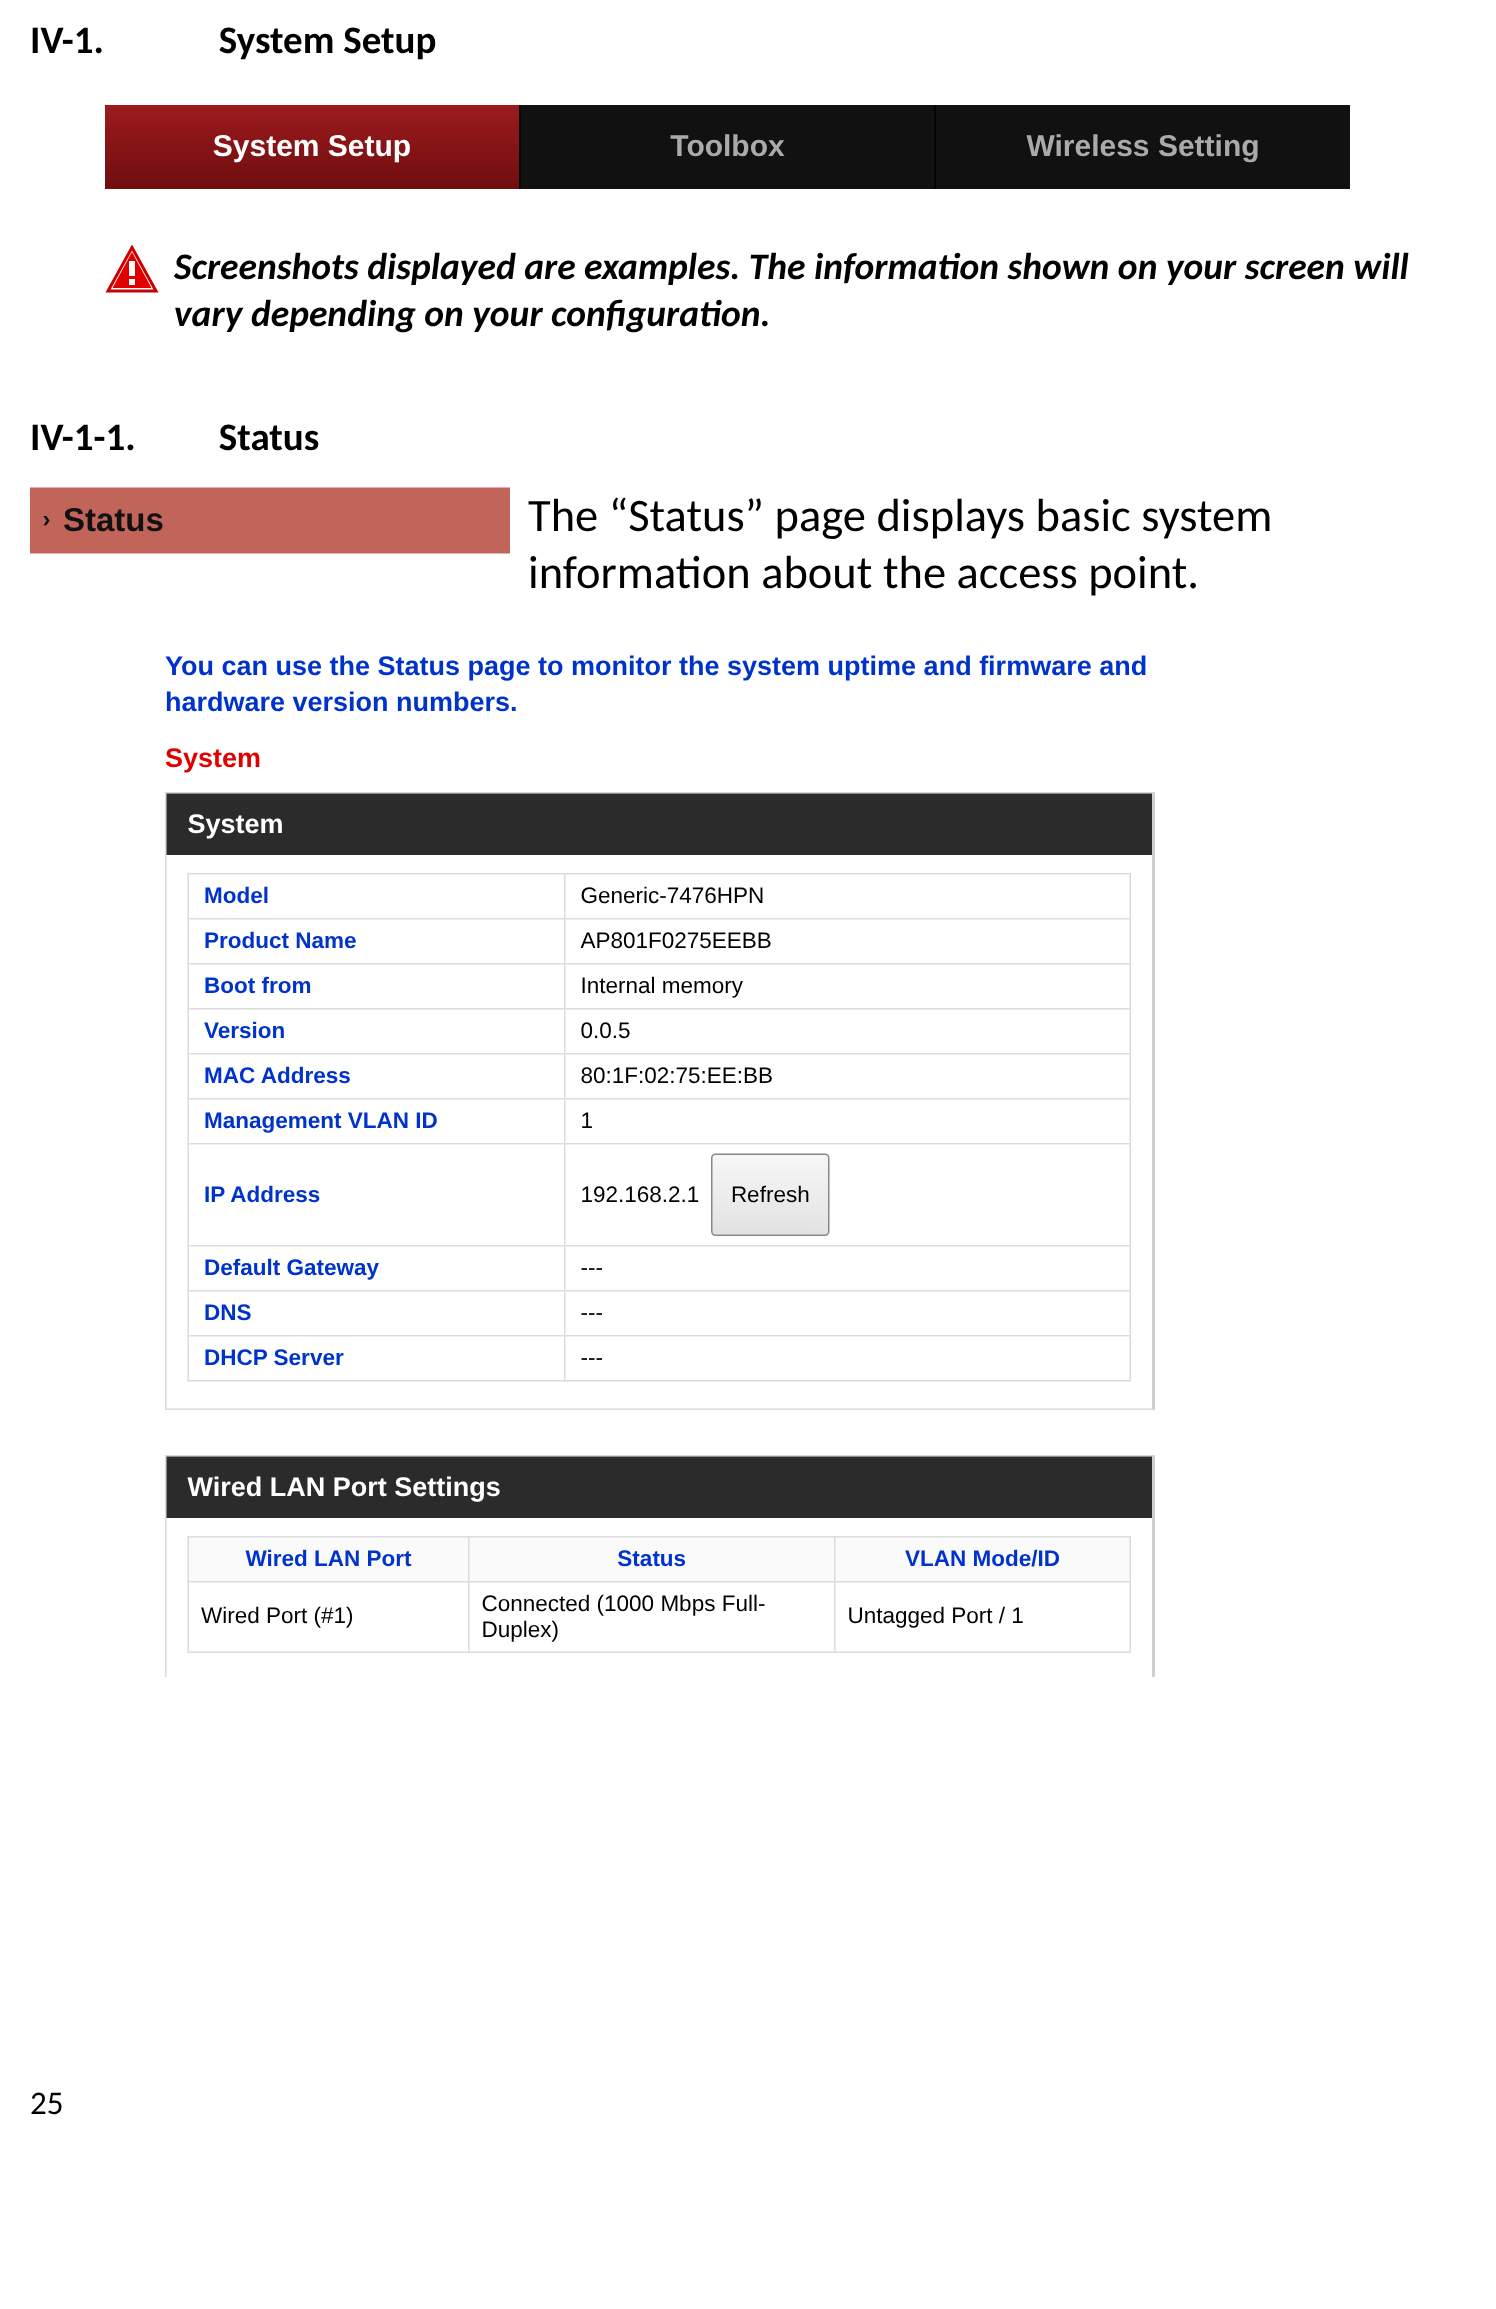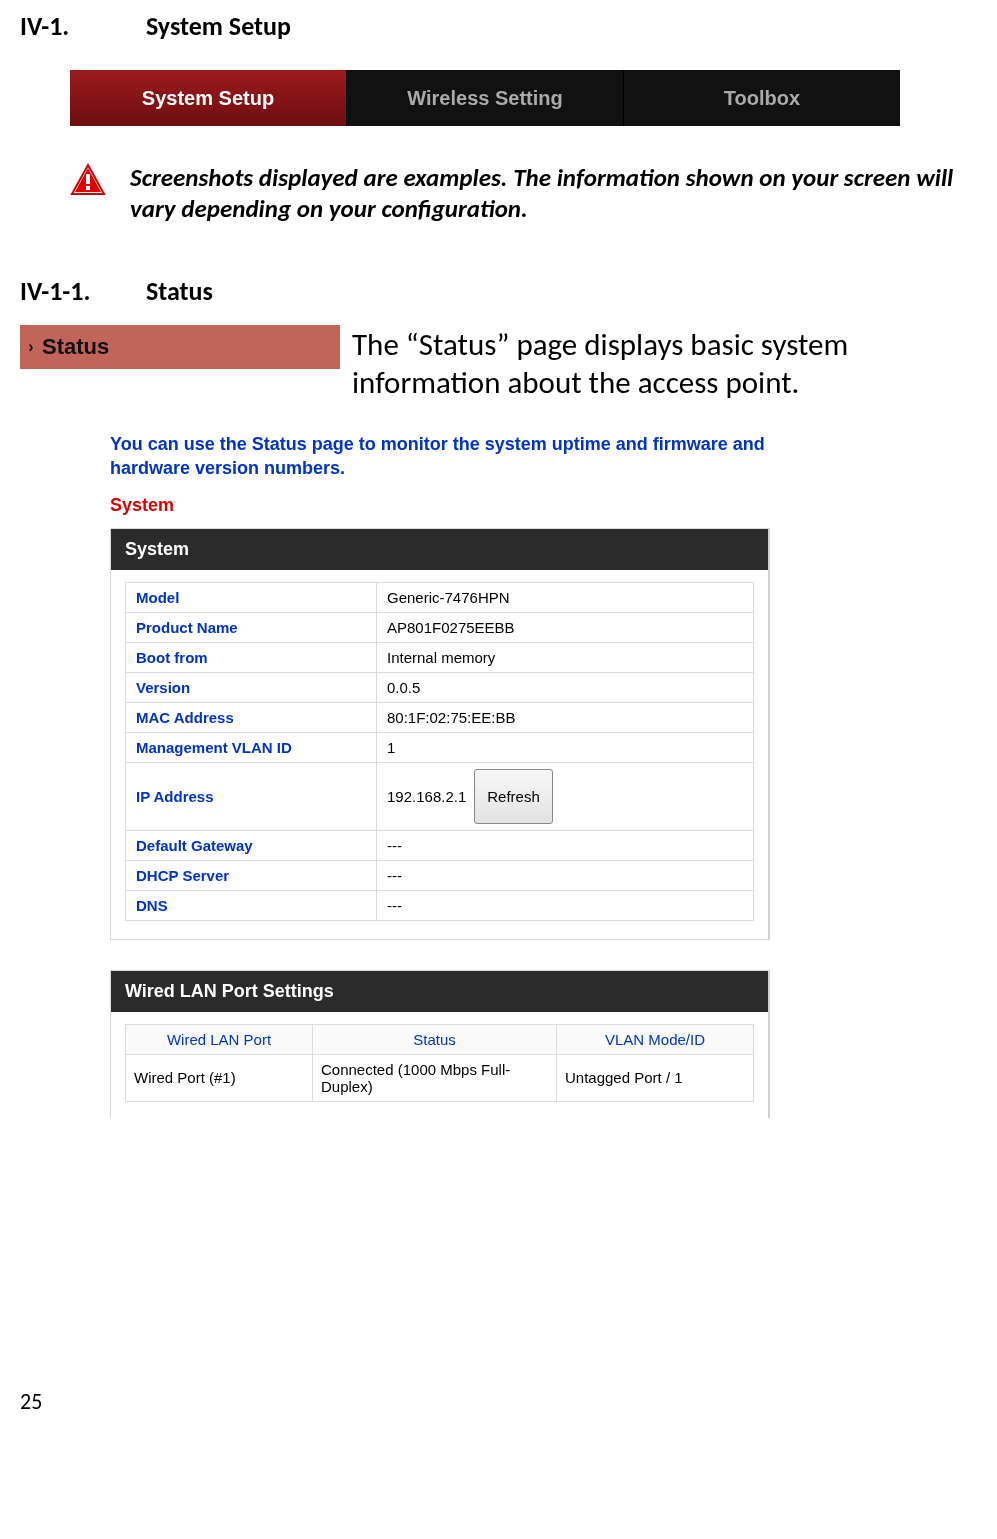--- a/index.html
+++ b/index.html
@@ -37,21 +37,21 @@
   }
   .nav-tab:last-child { border-right: none; }
   .nav-tab.active {
     background: linear-gradient(to bottom, #9c1b1d 0%, #6f0d0f 100%);
     color: #fff;
   }
   .warning-block {
     display: flex;
     margin-left: 50px;
     margin-bottom: 50px;
-    gap: 24px;
+    gap: 10px;
     align-items: flex-start;
   }
   .warning-text {
     font-style: italic;
     font-weight: bold;
     font-size: 25px;
     line-height: 1.25;
   }
   .sub-heading {
     font-weight: bold;
@@ -151,21 +151,21 @@
     width: 100%;
     border-collapse: collapse;
     margin: 12px 14px 0 14px;
     width: calc(100% - 28px);
   }
   .lan-table th {
     border: 1px solid #dcdcdc;
     padding: 6px 8px;
     font-size: 15px;
     color: #0033cc;
-    font-weight: normal;
+    font-weight: bold;
     background: #fafafa;
     text-align: center;
   }
   .lan-table td {
     border: 1px solid #dcdcdc;
     padding: 6px 8px;
     font-size: 15px;
     text-align: left;
   }
   .page-num {
@@ -180,24 +180,24 @@
 <div class="section-heading">
   <span class="num">IV-1.</span>
   <span>System Setup</span>
 </div>
 
 <div class="nav-bar">
   <div class="nav-tab active">
     <span>System Setup</span>
   </div>
   <div class="nav-tab">
+    <span>Toolbox</span>
+  </div>
+  <div class="nav-tab">
     <span>Wireless Setting</span>
-  </div>
-  <div class="nav-tab">
-    <span>Toolbox</span>
   </div>
 </div>
 
 <div class="warning-block">
   <span>
     <svg width="36" height="36" viewBox="0 0 36 36">
       <polygon points="18,3 34,32 2,32" fill="#fff" stroke="#c00" stroke-width="2"></polygon>
       <polygon points="18,6 31,30 5,30" fill="#e00000"></polygon>
       <rect x="16" y="12" width="4" height="10" fill="#fff"></rect>
       <rect x="16" y="24" width="4" height="4" fill="#fff"></rect>
@@ -253,25 +253,25 @@
           </tr>
           <tr>
             <td class="k">IP Address</td>
             <td>192.168.2.1<span class="refresh-btn">Refresh</span></td>
           </tr>
           <tr>
             <td class="k">Default Gateway</td>
             <td>---</td>
           </tr>
           <tr>
+            <td class="k">DNS</td>
+            <td>---</td>
+          </tr>
+          <tr>
             <td class="k">DHCP Server</td>
-            <td>---</td>
-          </tr>
-          <tr>
-            <td class="k">DNS</td>
             <td>---</td>
           </tr>
         </tbody>
     </table>
   </div>
 
   <div class="panel" style="padding-bottom:16px; border-bottom:none;">
     <div class="panel-header">Wired LAN Port Settings</div>
     <table class="lan-table">
       <thead>

